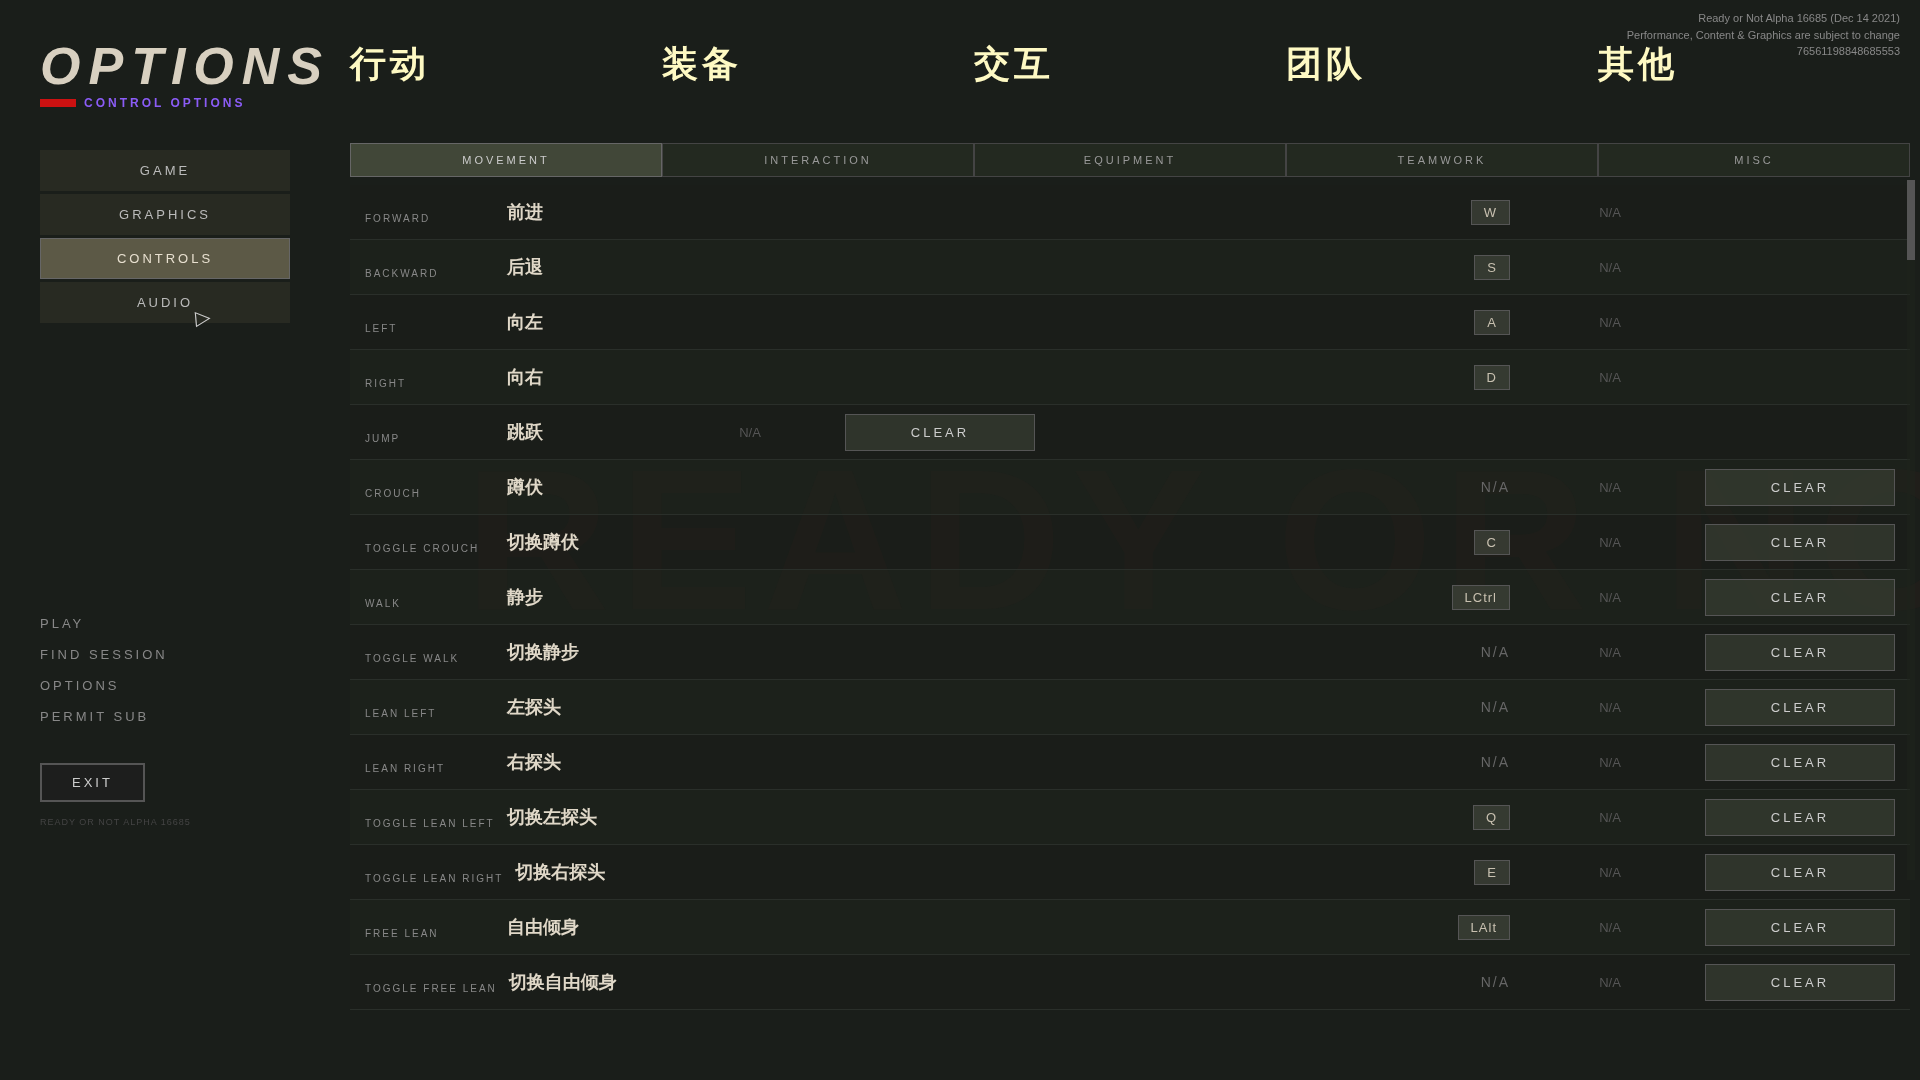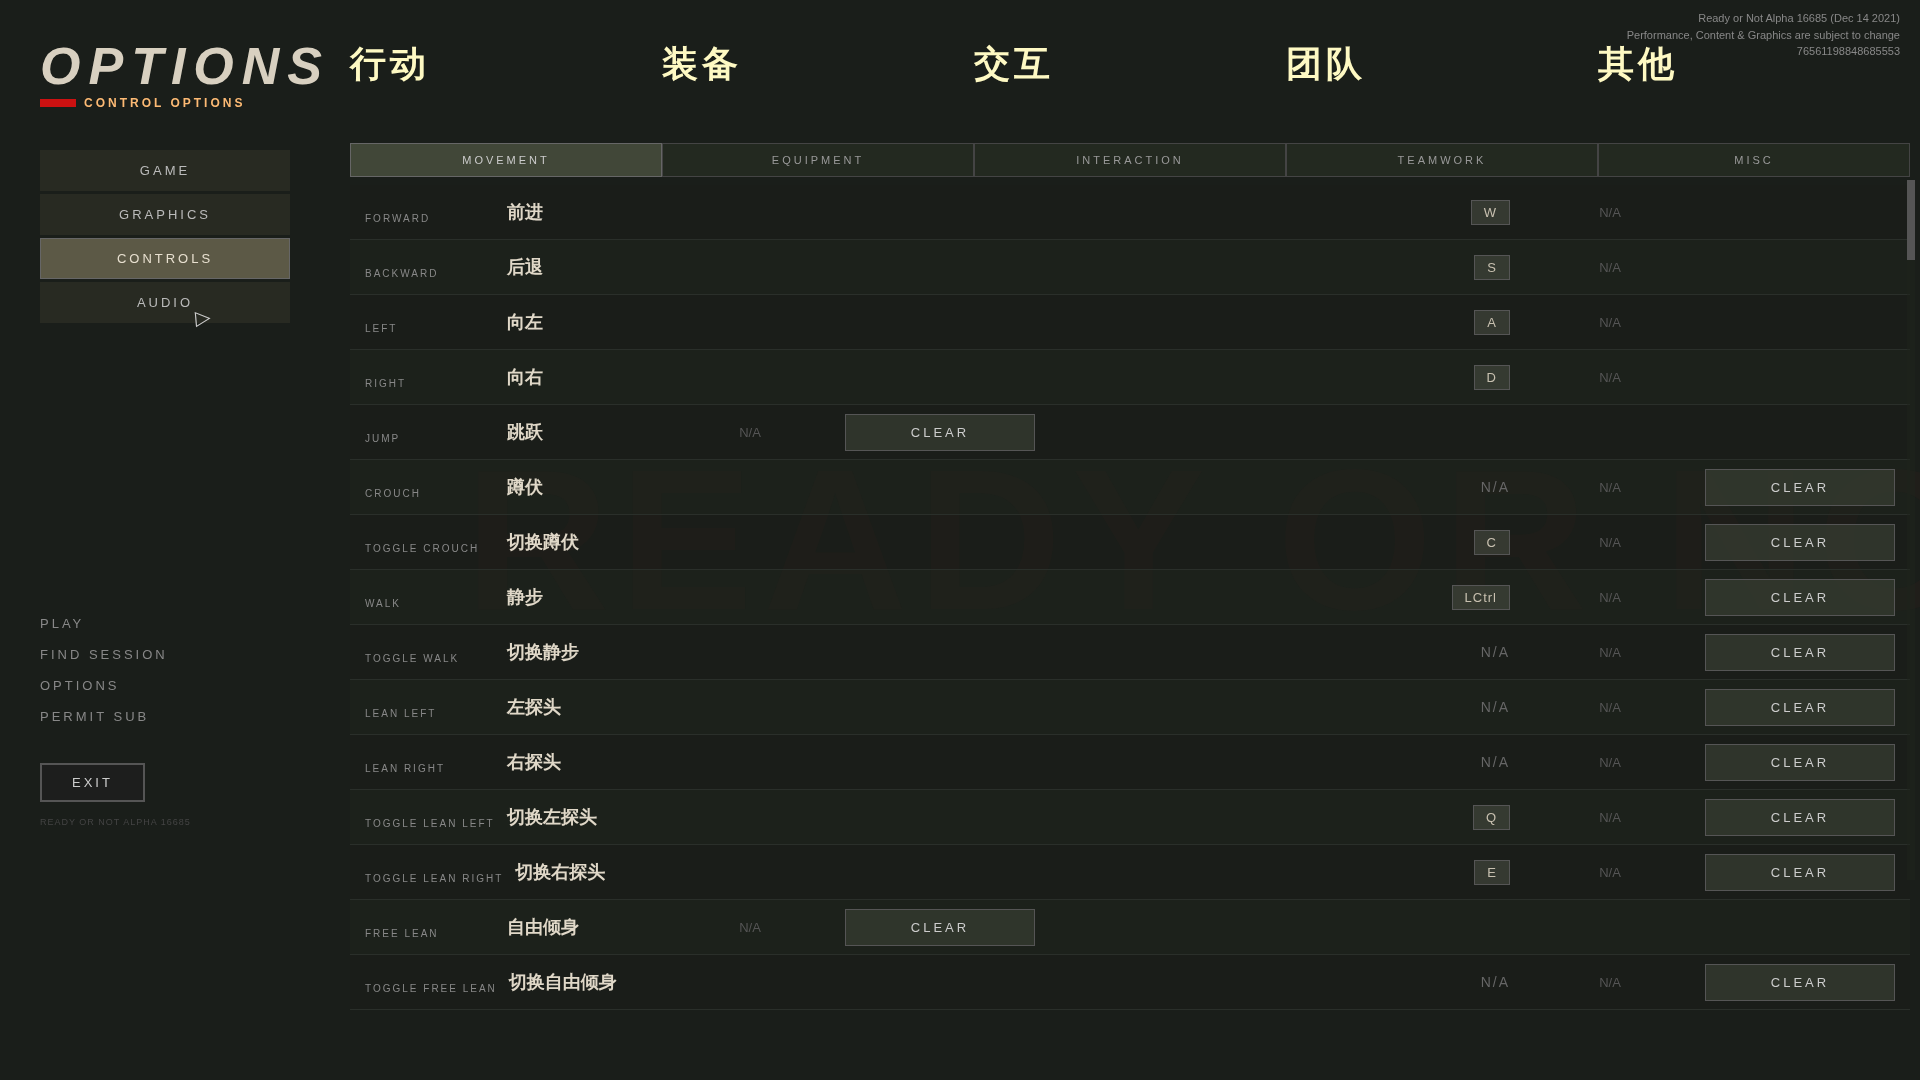--- a/index.html
+++ b/index.html
@@ -75,21 +75,21 @@
 
     .red-bar {
       width: 36px;
       height: 8px;
       background: #cc1111;
     }
 
     .subtitle-text {
       font-size: 12px;
       letter-spacing: 3px;
-      color: #fdba74;
+      color: #8b5cf6;
       font-weight: bold;
     }
 
     
     .nav-menu {
       margin-top: 20px;
       padding: 0 40px;
     }
 
     .nav-item {
@@ -369,22 +369,22 @@
   <div class="chinese-tabs">
     <div class="chinese-tab">行动</div>
     <div class="chinese-tab">装备</div>
     <div class="chinese-tab">交互</div>
     <div class="chinese-tab">团队</div>
     <div class="chinese-tab">其他</div>
   </div>
 
   <div class="english-tabs">
     <div class="english-tab active">MOVEMENT</div>
+    <div class="english-tab">INTERACTION</div>
     <div class="english-tab">EQUIPMENT</div>
-    <div class="english-tab">INTERACTION</div>
     <div class="english-tab">TEAMWORK</div>
     <div class="english-tab">MISC</div>
   </div>
 
   <div class="controls-table" id="controls-table">
   <div class="controls-row">
         <div class="col-action">
           <span class="action-en">FORWARD</span>
           <span class="action-zh">前进</span>
         </div>
@@ -497,20 +497,21 @@
         </div>
         <div class="col-key"><span class="key-badge">E</span></div>
         <div class="col-secondary" style="color: rgb(85, 85, 85);">N/A</div>
         <div class="col-clear"><button class="clear-btn">CLEAR</button></div>
       </div>
       <div class="controls-row">
         <div class="col-action">
           <span class="action-en">FREE LEAN</span>
           <span class="action-zh">自由倾身</span>
         </div>
+        <div class="col-key"><span class="key-badge">LAlt</span></div>
         <div class="col-secondary" style="color: rgb(85, 85, 85);">N/A</div>
         <div class="col-clear"><button class="clear-btn">CLEAR</button></div>
       </div>
       <div class="controls-row">
         <div class="col-action">
           <span class="action-en">TOGGLE FREE LEAN</span>
           <span class="action-zh">切换自由倾身</span>
         </div>
         <div class="col-key" style="color: rgb(102, 102, 102);">N/A</div>
         <div class="col-secondary" style="color: rgb(85, 85, 85);">N/A</div>

